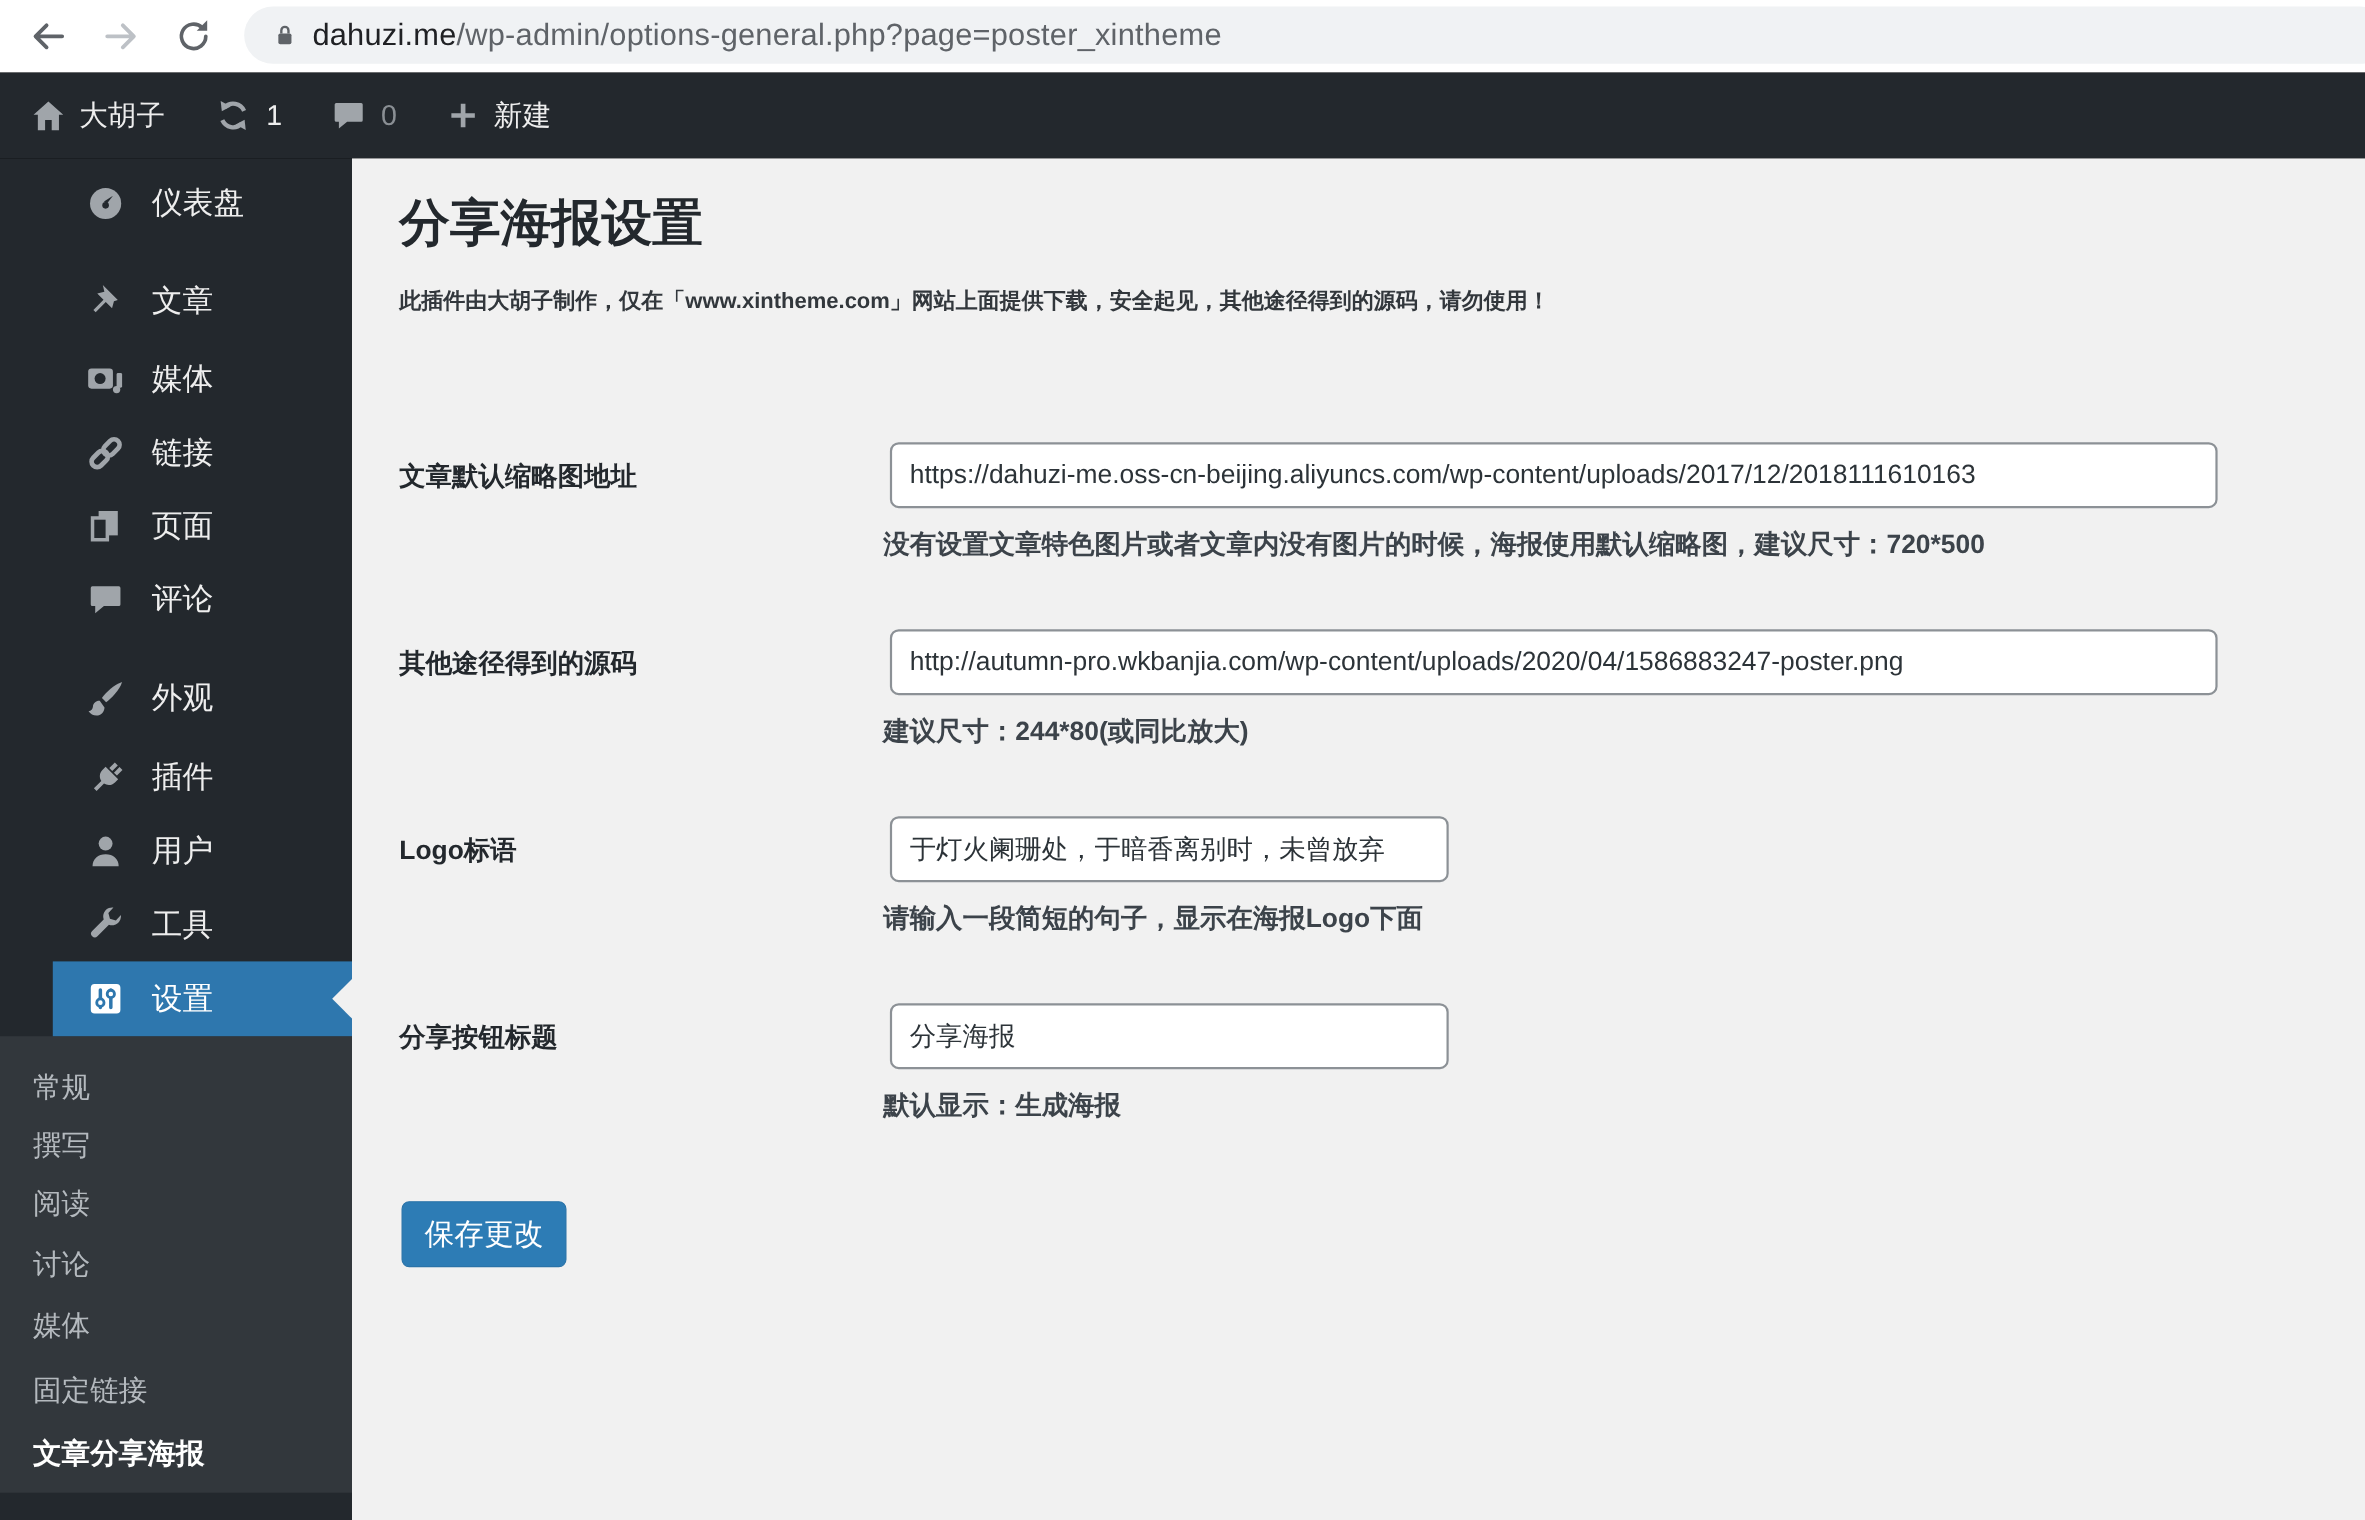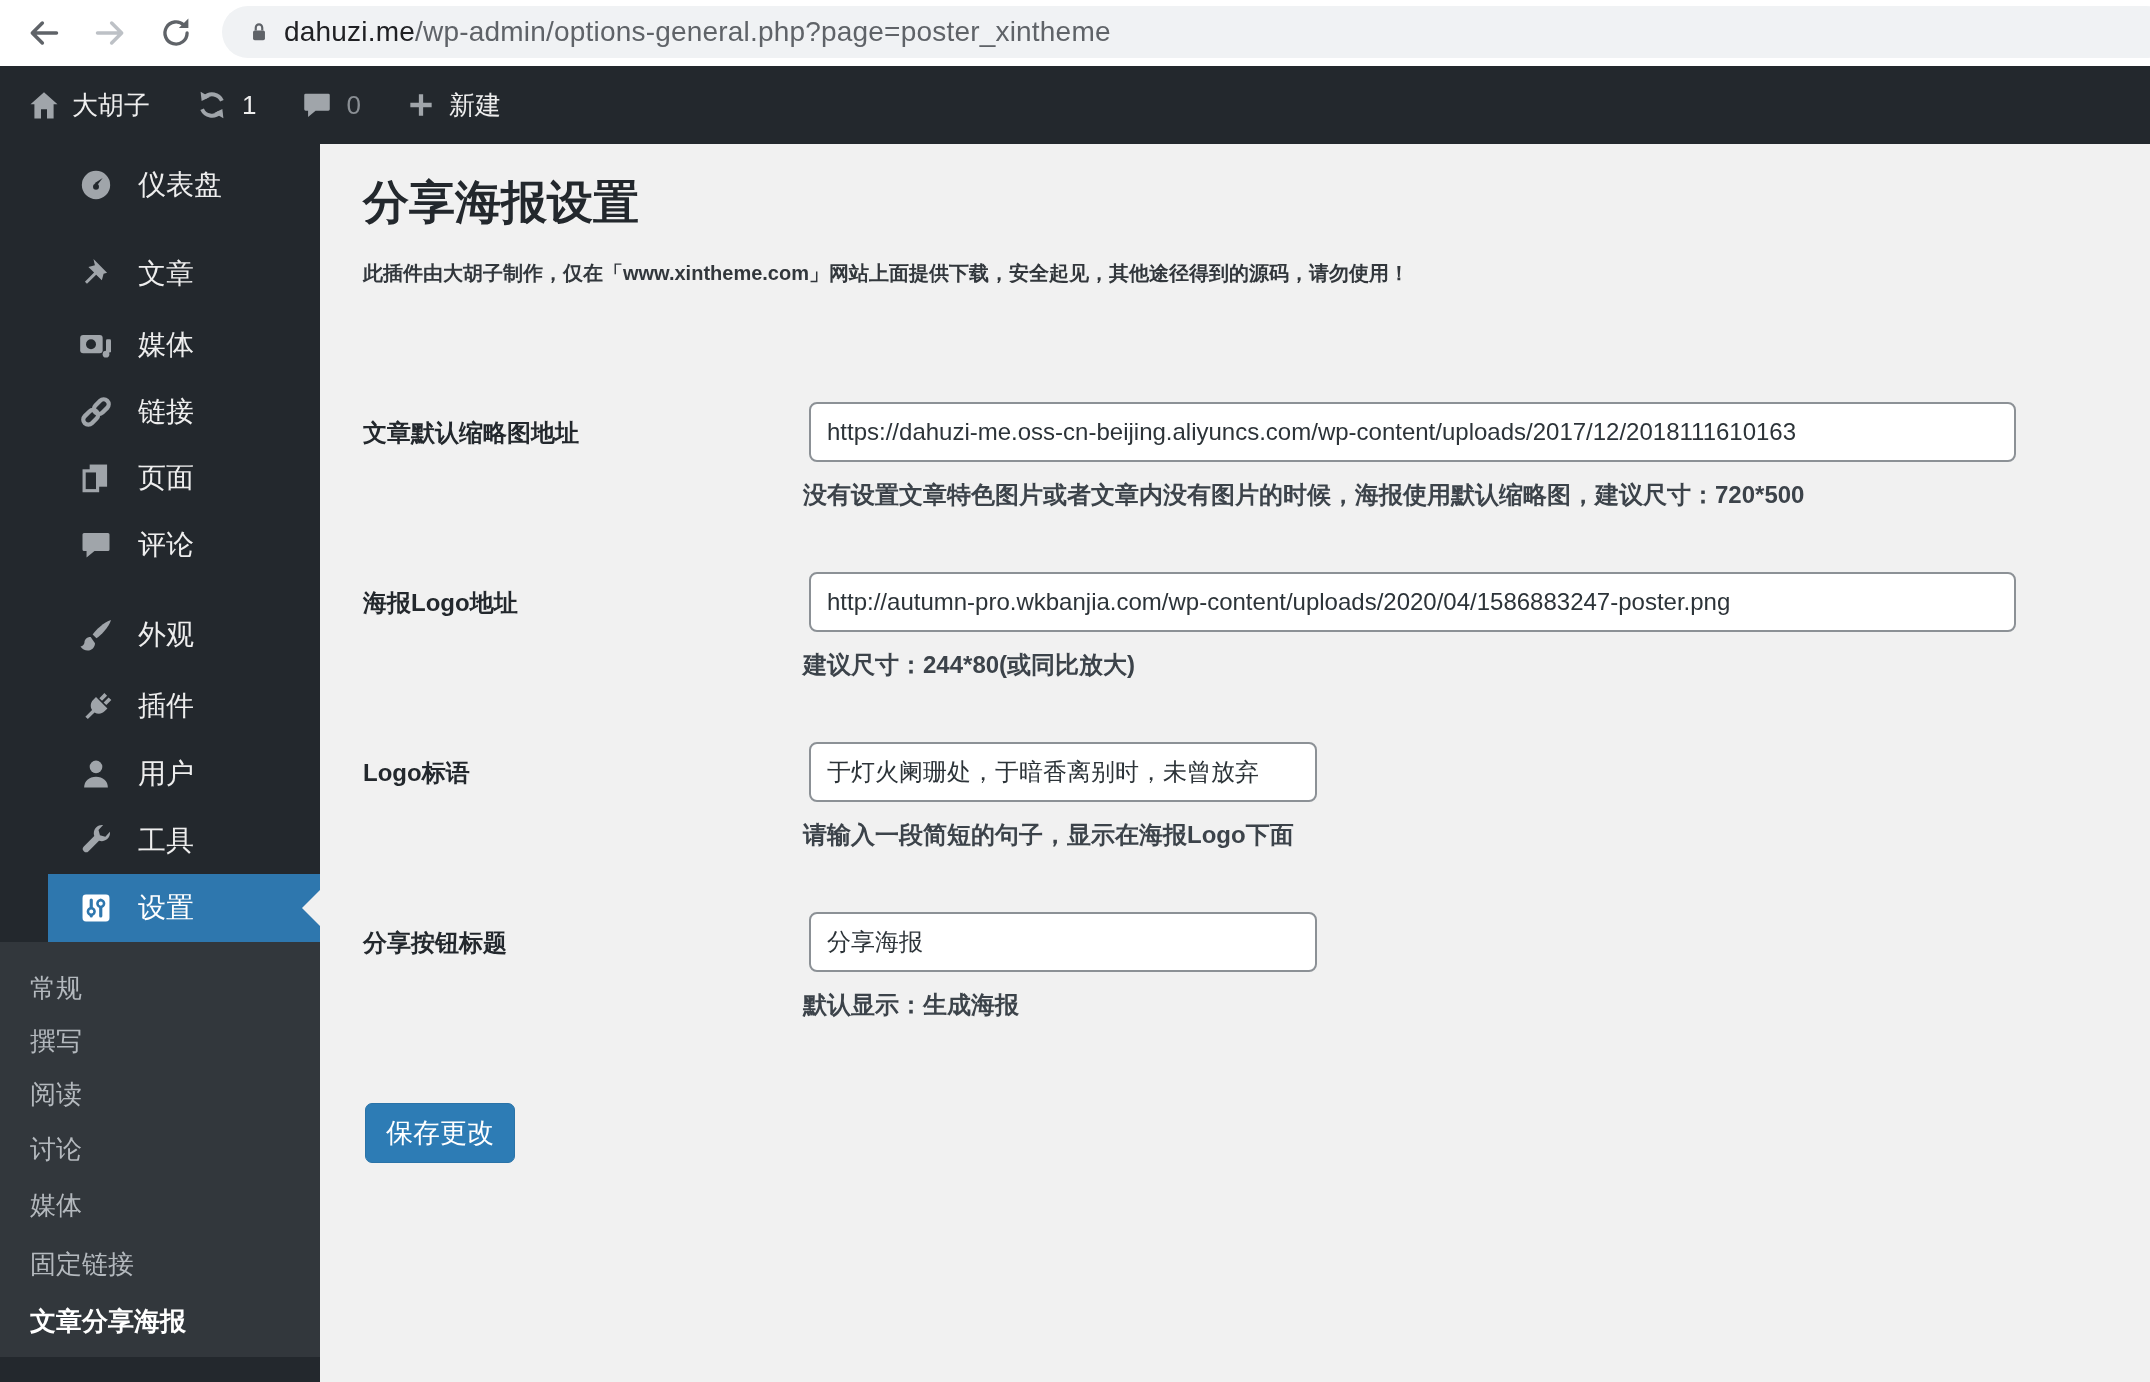--- a/index.html
+++ b/index.html
@@ -42,21 +42,21 @@
   .text-input{position:absolute;left:489px;height:60px;box-sizing:border-box;background:#ffffff;border:2px solid #8c9196;border-radius:8px;font-size:24px;color:#2c3338;padding:0 16px;font-family:"Liberation Sans","DejaVu Sans",sans-serif;outline:none;white-space:nowrap;overflow:hidden;}
   .input-wide{width:1207px;}
   .input-narrow{width:508px;}
   .help-text{position:absolute;left:483px;font-size:24px;font-weight:600;color:#3c434a;white-space:nowrap;}
 
   .lbl-1{top:273px;} .inp-1{top:258px;} .hlp-1{top:335px;}
   .lbl-2{top:443px;} .inp-2{top:428px;} .hlp-2{top:505px;}
   .lbl-3{top:613px;} .inp-3{top:598px;} .hlp-3{top:675px;}
   .lbl-4{top:783px;} .inp-4{top:768px;} .hlp-4{top:845px;}
 
-  .save-btn{position:absolute;left:45px;top:948px;width:148px;height:58px;background:#2d7cb5;border:1px solid #2a73a8;border-radius:7px;color:#ffffff;font-size:27px;display:flex;align-items:center;justify-content:center;cursor:pointer;margin-top:11px;}
+  .save-btn{position:absolute;left:45px;top:948px;width:148px;height:58px;background:#2d7cb5;border:1px solid #2a73a8;border-radius:7px;color:#ffffff;font-size:27px;display:flex;align-items:center;justify-content:center;cursor:pointer;}
 </style>
 </head>
 <body>
 
 <div class="canvas">
 
   <div class="chrome">
     <div class="nav-btn nav-back">
       <svg width="40" height="40" viewBox="0 0 24 24" fill="none" stroke="#5f6368" stroke-width="2.1" stroke-linecap="round" stroke-linejoin="round">
           <path d="M19.5 12H5.5M11 6l-6 6 6 6"></path>
@@ -248,21 +248,21 @@
   </div>
 
   <div class="main">
     <h1 class="page-title" style="margin:0;">分享海报设置</h1>
     <div class="notice">此插件由大胡子制作，仅在「www.xintheme.com」网站上面提供下载，安全起见，其他途径得到的源码，请勿使用！</div>
 
     <div class="field-label lbl-1">文章默认缩略图地址</div>
     <input class="text-input input-wide inp-1" type="text" value="https://dahuzi-me.oss-cn-beijing.aliyuncs.com/wp-content/uploads/2017/12/2018111610163" style="">
     <div class="help-text hlp-1">没有设置文章特色图片或者文章内没有图片的时候，海报使用默认缩略图，建议尺寸：720*500</div>
 
-    <div class="field-label lbl-2">海报Logo地址</div>
+    <div class="field-label lbl-2">其他途径得到的源码</div>
     <input class="text-input input-wide inp-2" type="text" value="http://autumn-pro.wkbanjia.com/wp-content/uploads/2020/04/1586883247-poster.png" style="">
     <div class="help-text hlp-2">建议尺寸：244*80(或同比放大)</div>
 
     <div class="field-label lbl-3">Logo标语</div>
     <input class="text-input input-narrow inp-3" type="text" value="于灯火阑珊处，于暗香离别时，未曾放弃" style="">
     <div class="help-text hlp-3">请输入一段简短的句子，显示在海报Logo下面</div>
 
     <div class="field-label lbl-4">分享按钮标题</div>
     <input class="text-input input-narrow inp-4" type="text" value="分享海报" style="">
     <div class="help-text hlp-4">默认显示：生成海报</div>

